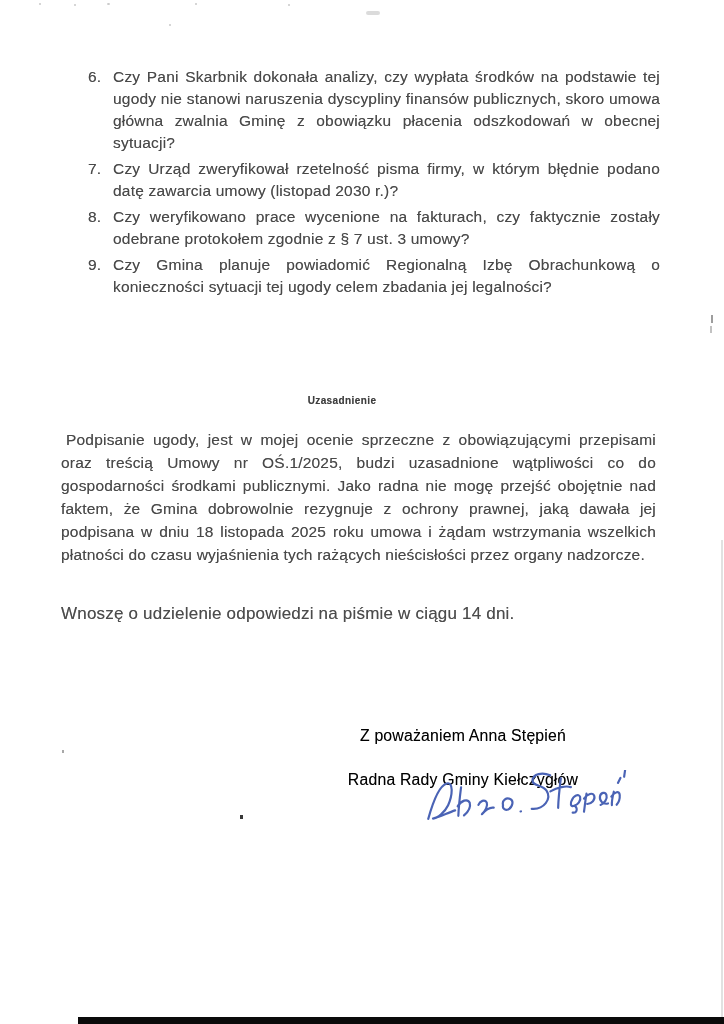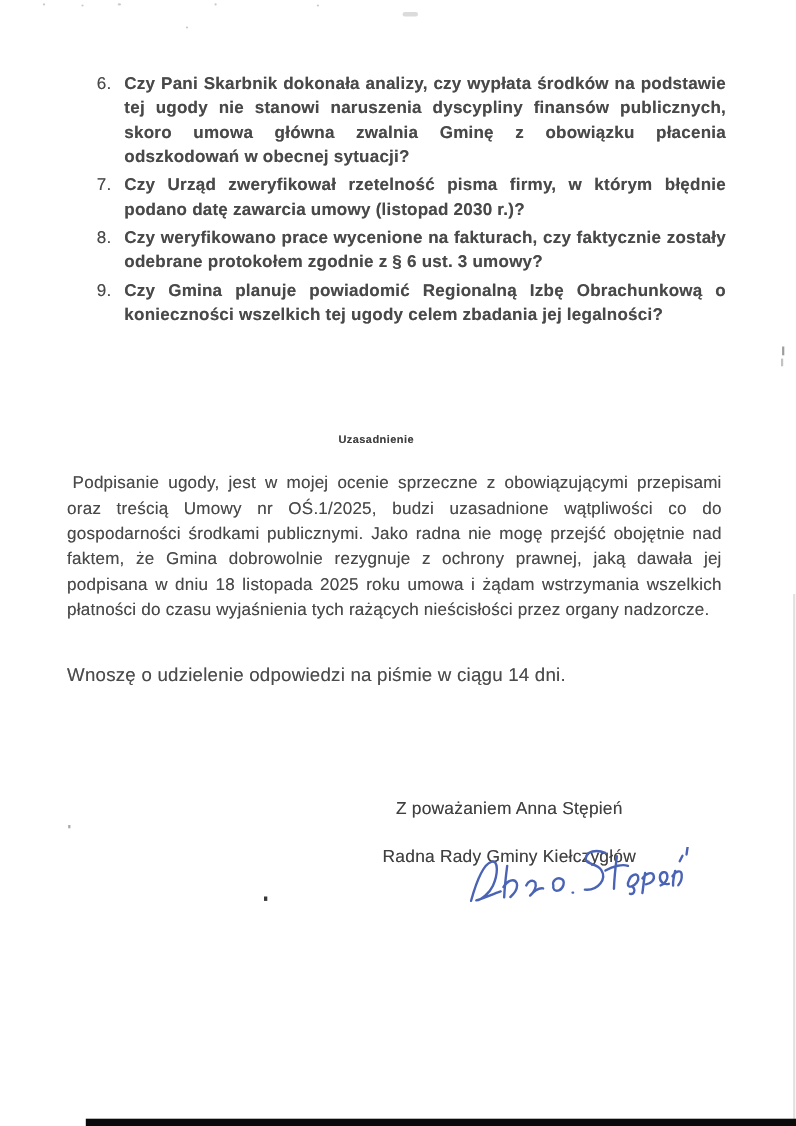--- a/index.html
+++ b/index.html
@@ -5,34 +5,34 @@
   html,body { margin:0; padding:0; background:#ffffff; }
   .page {
     position:relative; width:724px; height:1024px; background:#ffffff;
     font-family:"Liberation Sans", sans-serif; color:#494949; overflow:hidden;
     text-shadow:0 0 0.3px rgba(73,73,73,0.55);
   }
   
   .questions { position:absolute; left:88px; top:66px; width:572px; }
   .q-item { display:flex; margin-bottom:4px; font-size:15.5px; line-height:22px; letter-spacing:0.2px; }
   .q-num  { flex:0 0 25px; }
-  .q-text { flex:1; text-align:justify;font-weight:bold; }
+  .q-text { flex:1; text-align:justify; }
   
   .heading {
     position:absolute; left:242px; top:395px; width:200px; text-align:center;
     font-weight:bold; font-size:10px; color:#3f3f3f; letter-spacing:0.4px;
   }
   .body-par {
     position:absolute; left:61px; top:428px; width:595px;
     font-size:15.5px; line-height:23px; text-align:justify; letter-spacing:0.2px; text-indent:5px;
   }
   .request { position:absolute; left:61px; top:604px; font-size:17px; letter-spacing:0.2px; color:#4c4c4c; }
   
   .closing { position:absolute; left:280px; top:726px; width:366px; text-align:center;
-             font-size:15.8px; line-height:19px; color:#404040; letter-spacing:0.2px; }
+             font-size:15.8px; line-height:19px; color:#000000; letter-spacing:0.2px; }
   .closing .role { margin-top:25px; }
   .signature-svg { position:absolute; left:424px; top:770px; }
   
   .artifact { position:absolute; pointer-events:none; }
   .speck { background:#c9c9c9; border-radius:50%; }
   .smudge { background:#bdbdbd; border-radius:2px; }
   .edge-line { right:1px; top:540px; bottom:0; width:2px; background:#e1e1e1; }
   .edge-mark-a { left:711px; top:315px; width:2px; height:8px; background:#9d9d9d; }
   .edge-mark-b { left:710px; top:326px; width:2px; height:7px; background:#c2c2c2; }
   .dot-faint { left:62px; top:750px; width:2px; height:3px; background:#a8a8a8; }
@@ -48,25 +48,25 @@
     <div class="q-item">
       <span class="q-num">6.</span>
       <span class="q-text">Czy Pani Skarbnik dokonała analizy, czy wypłata środków na podstawie tej ugody nie stanowi naruszenia dyscypliny finansów publicznych, skoro umowa główna zwalnia Gminę z obowiązku płacenia odszkodowań w obecnej sytuacji?</span>
     </div>
     <div class="q-item">
       <span class="q-num">7.</span>
       <span class="q-text">Czy Urząd zweryfikował rzetelność pisma firmy, w którym błędnie podano datę zawarcia umowy (listopad 2030 r.)?</span>
     </div>
     <div class="q-item">
       <span class="q-num">8.</span>
-      <span class="q-text">Czy weryfikowano prace wycenione na fakturach, czy faktycznie zostały odebrane protokołem zgodnie z § 6 ust. 3 umowy?</span>
+      <span class="q-text">Czy weryfikowano prace wycenione na fakturach, czy faktycznie zostały odebrane protokołem zgodnie z § 7 ust. 3 umowy?</span>
     </div>
     <div class="q-item">
       <span class="q-num">9.</span>
-      <span class="q-text">Czy Gmina planuje powiadomić Regionalną Izbę Obrachunkową o konieczności wszelkich tej ugody celem zbadania jej legalności?</span>
+      <span class="q-text">Czy Gmina planuje powiadomić Regionalną Izbę Obrachunkową o konieczności sytuacji tej ugody celem zbadania jej legalności?</span>
     </div>
   </div>
 
   <div class="heading">Uzasadnienie</div>
   <div class="body-par">Podpisanie ugody, jest w mojej ocenie sprzeczne z obowiązującymi przepisami oraz treścią Umowy nr OŚ.1/2025, budzi uzasadnione wątpliwości co do gospodarności środkami publicznymi. Jako radna nie mogę przejść obojętnie nad faktem, że Gmina dobrowolnie rezygnuje z ochrony prawnej, jaką dawała jej podpisana w dniu 18 listopada 2025 roku umowa i żądam wstrzymania wszelkich płatności do czasu wyjaśnienia tych rażących nieścisłości przez organy nadzorcze.</div>
 
   <div class="request">Wnoszę o udzielenie odpowiedzi na piśmie w ciągu 14 dni.</div>
 
   <div class="closing">
     <div class="salutation">Z poważaniem Anna Stępień</div>

